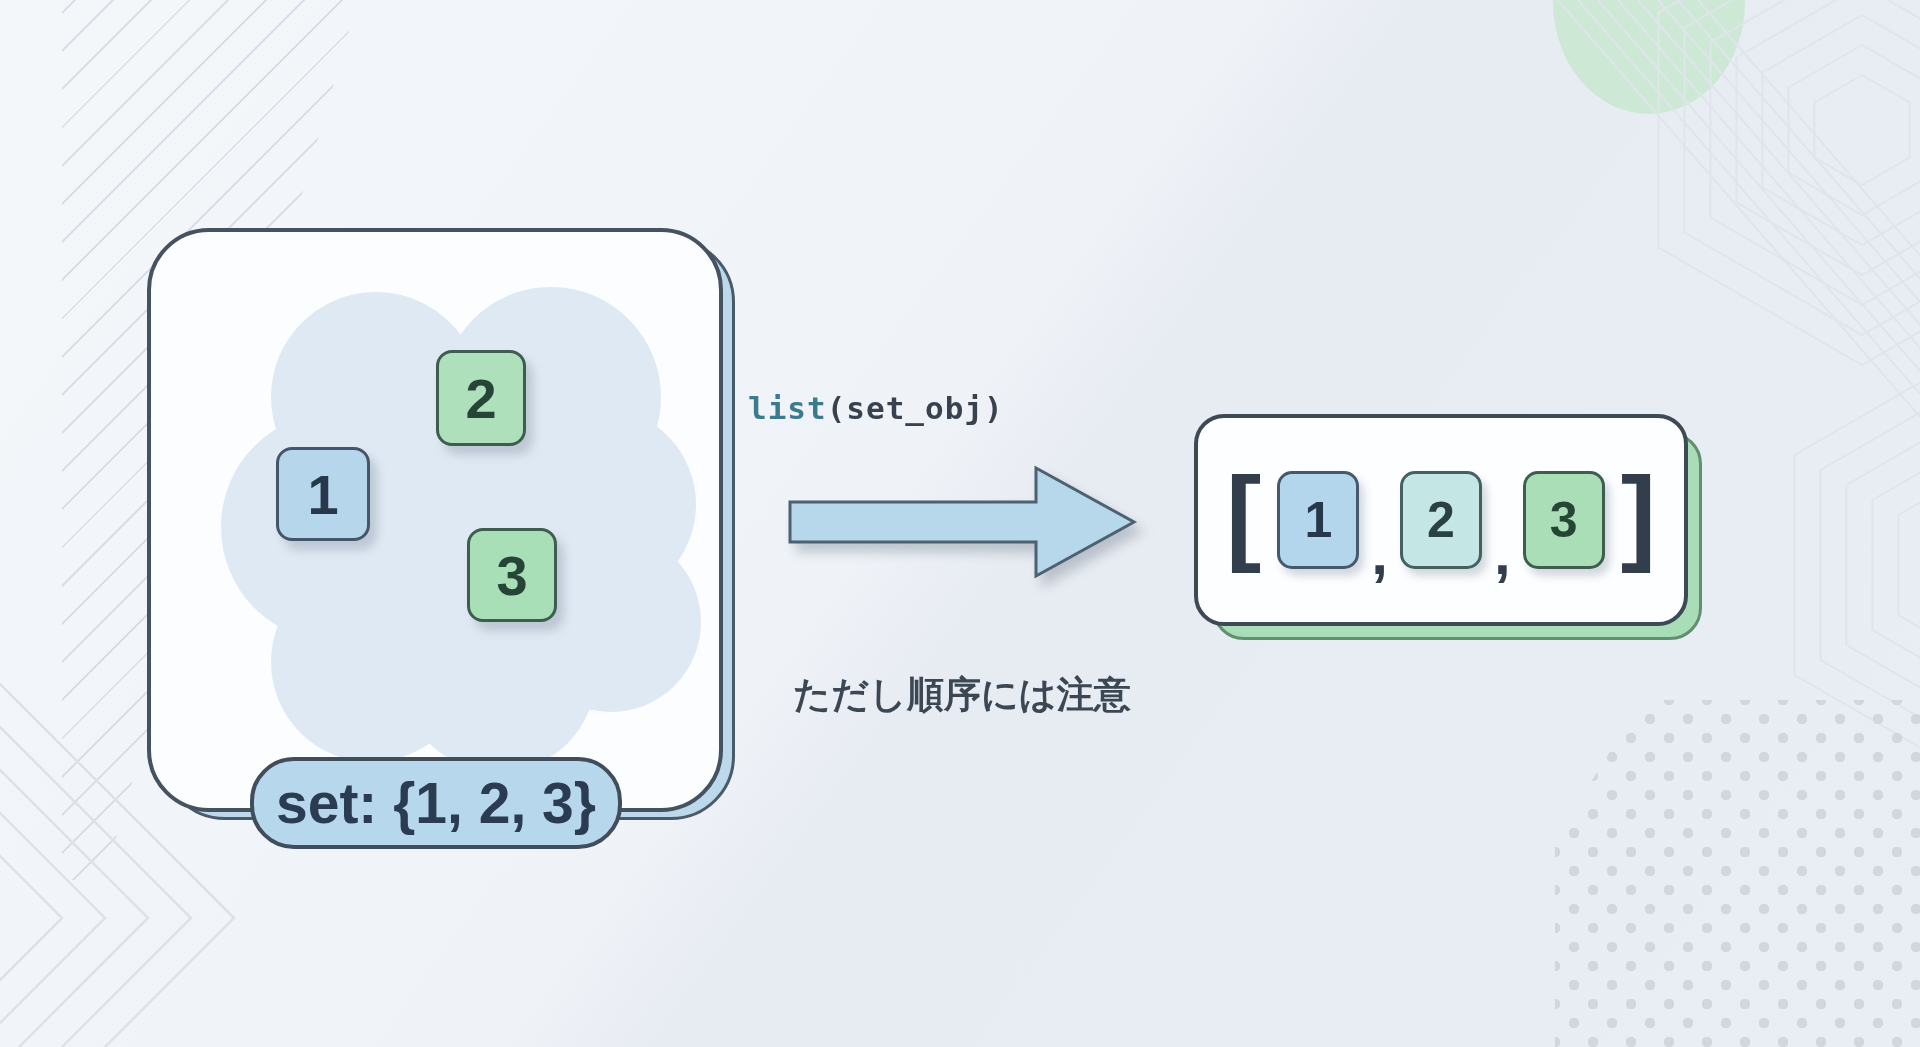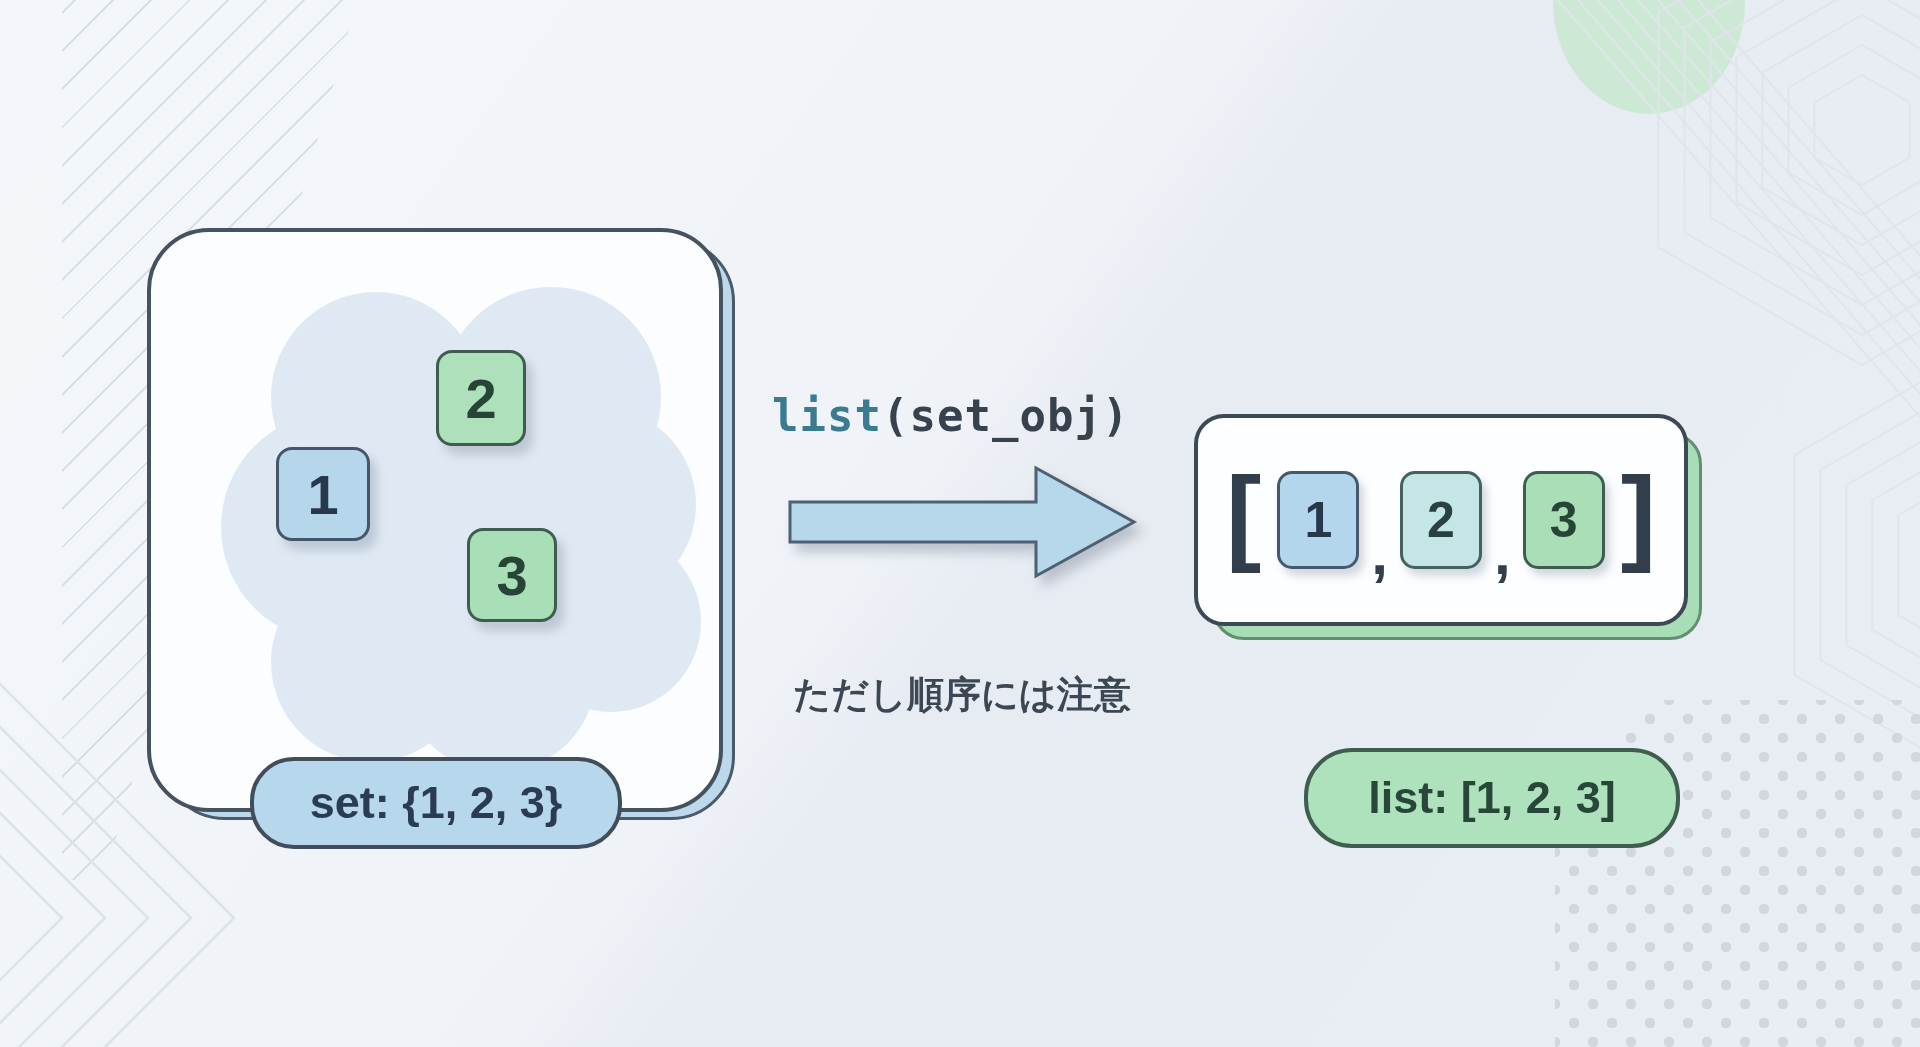--- a/index.html
+++ b/index.html
@@ -57,28 +57,28 @@
   }
   .t1{left:276px;top:447px;width:88px;height:88px;font-size:56px;}
   .t2{left:436px;top:350px;width:84px;height:90px;font-size:56px;}
   .t3{left:467px;top:528px;width:84px;height:88px;font-size:56px;}
   
   .pill{
     position:absolute;z-index:5;display:flex;align-items:center;justify-content:center;
     font-weight:700;
   }
   .set-pill{left:250px;top:757px;width:364px;height:84px;border-radius:44px;
-    background:#b7d8ec;border:4px solid #414d5b;font-size:45px;color:#2b3c52;}
+    background:#b7d8ec;border:4px solid #414d5b;font-size:57px;color:#2b3c52;}
   .list-pill{left:1304px;top:748px;width:368px;height:92px;border-radius:48px;
     background:#aee2bd;border:4px solid #3f5e4e;font-size:45px;color:#28463a;}
   
   .code{
-    position:absolute;left:772px;top:390px;z-index:4;
+    position:absolute;left:748px;top:390px;z-index:4;
     font-family:"DejaVu Sans Mono","Liberation Mono",monospace;
-    font-size:44px;font-weight:700;letter-spacing:1px;white-space:nowrap;
+    font-size:31px;font-weight:700;letter-spacing:1px;white-space:nowrap;
   }
   .code-fn{color:#3a7b90;}
   .code-args{color:#38424f;}
   .arrow-svg{
     position:absolute;left:778px;top:458px;z-index:4;
     filter:drop-shadow(7px 9px 6px rgba(100,115,130,.35));
   }
   .arrow-svg polygon{fill:#b7d7eb;stroke:#4d6172;stroke-width:3;}
   .note{
     position:absolute;left:962px;top:642px;transform:translateX(-50%);z-index:4;
@@ -173,15 +173,14 @@
   <div class="right-box-shadow"></div>
   <div class="right-box">
     <span class="bracket">[</span>
     <div class="r-tile" style="background-color: rgb(180, 214, 236); border-color: rgb(70, 88, 108); color: rgb(39, 56, 75);">1</div>
     <span class="comma">,</span>
     <div class="r-tile" style="background-color: rgb(196, 230, 228); border-color: rgb(68, 96, 96); color: rgb(43, 65, 65);">2</div>
     <span class="comma">,</span>
     <div class="r-tile" style="background-color: rgb(169, 222, 183); border-color: rgb(63, 93, 78); color: rgb(38, 69, 55);">3</div>
     <span class="bracket">]</span>
   </div>
-  <div class="pill list-pill">list: [1, 2, 3]</div>
 
 </div>
 
 </body></html>

